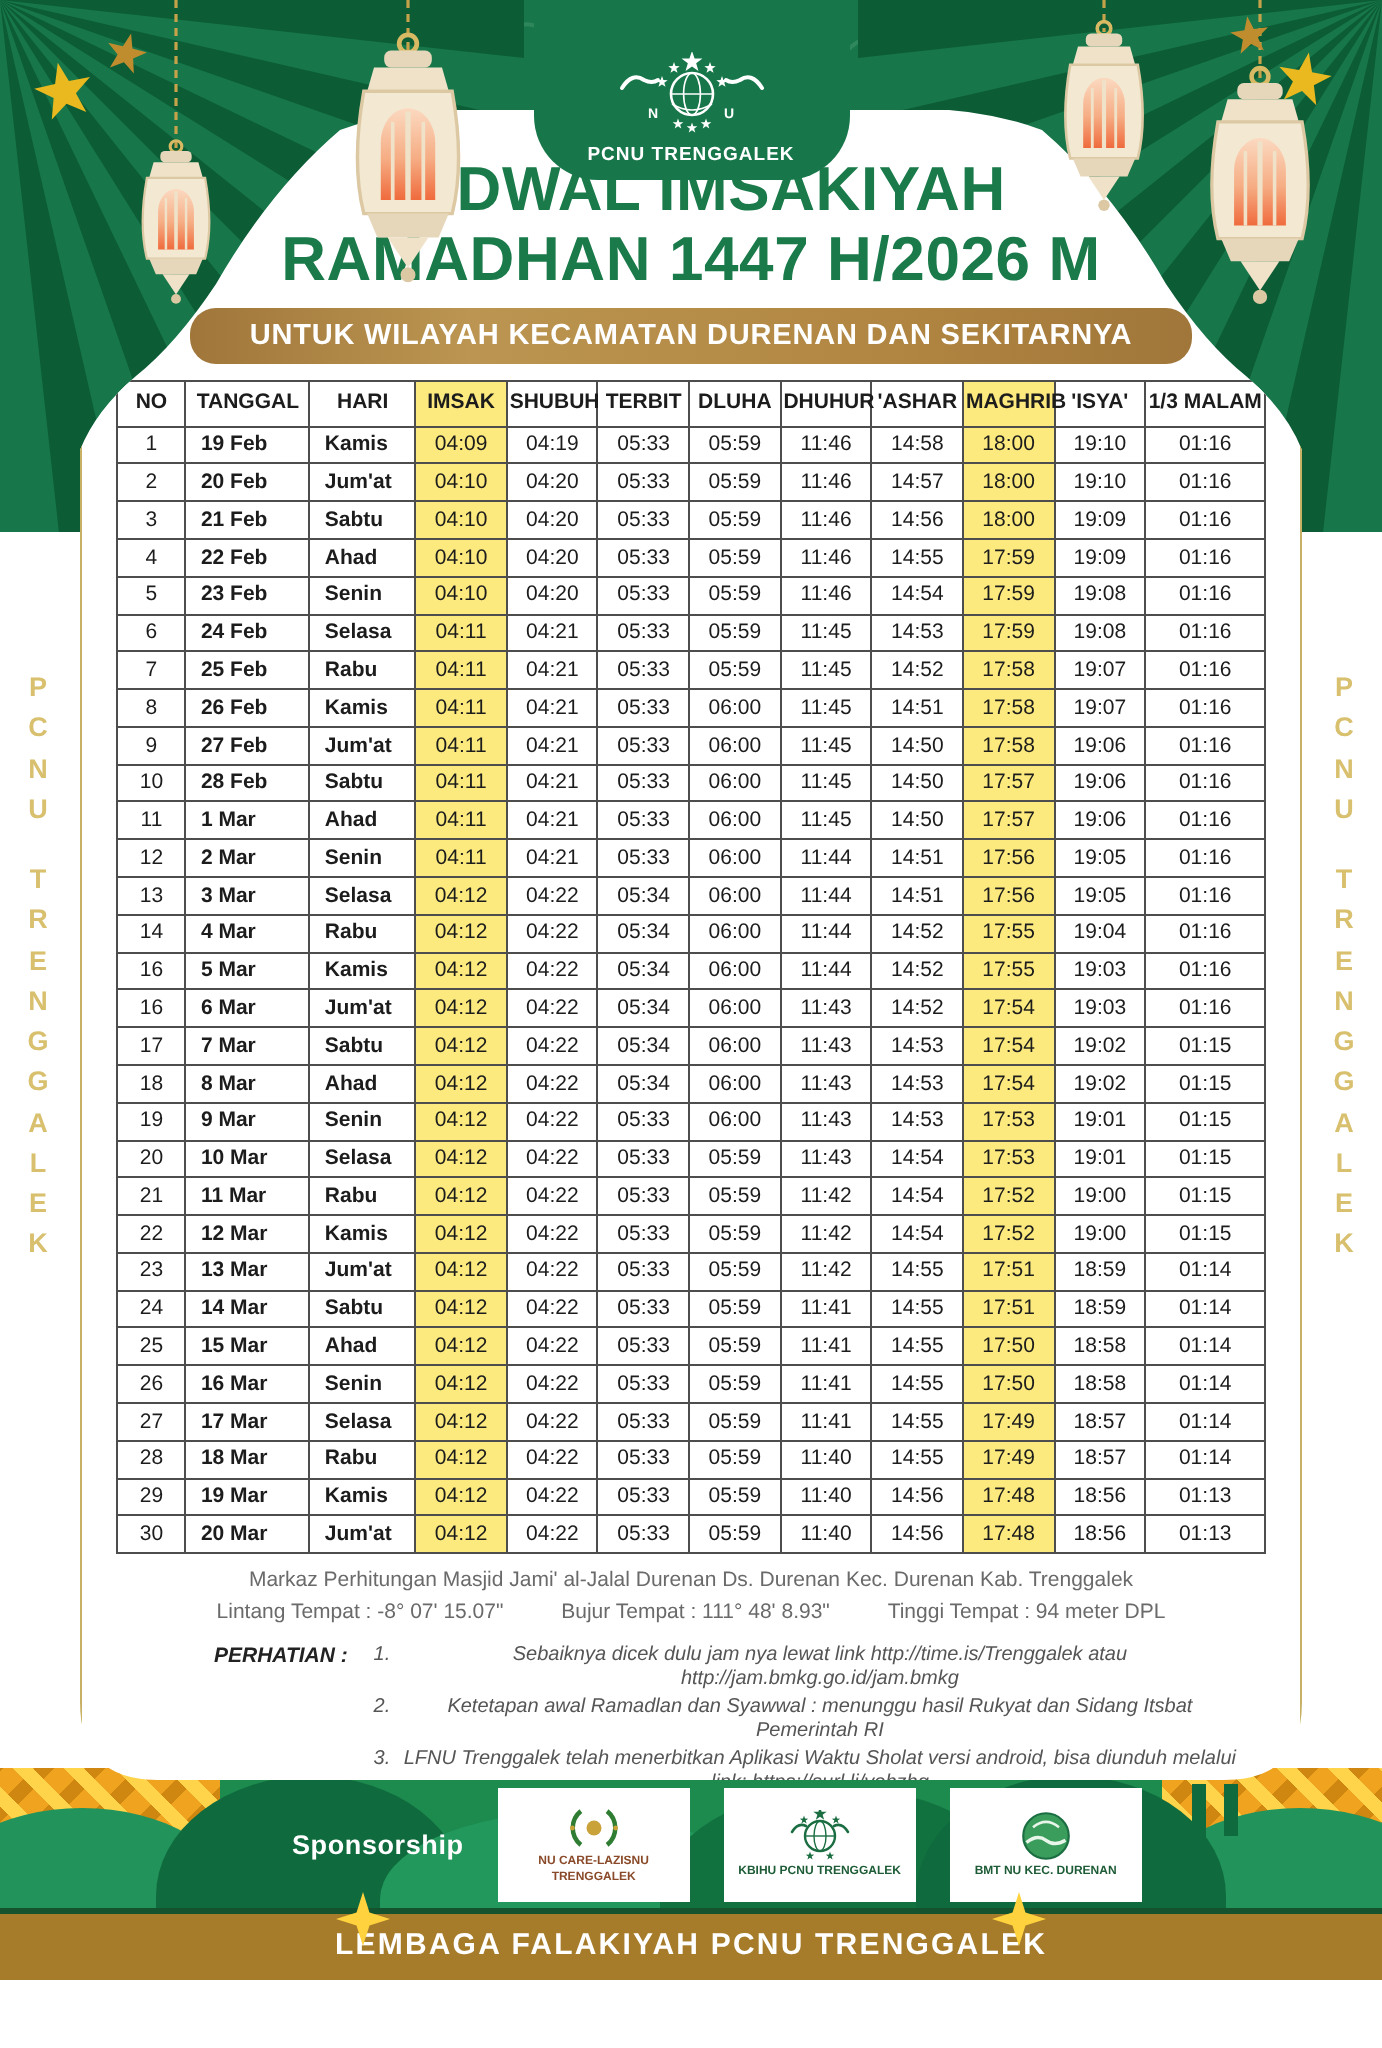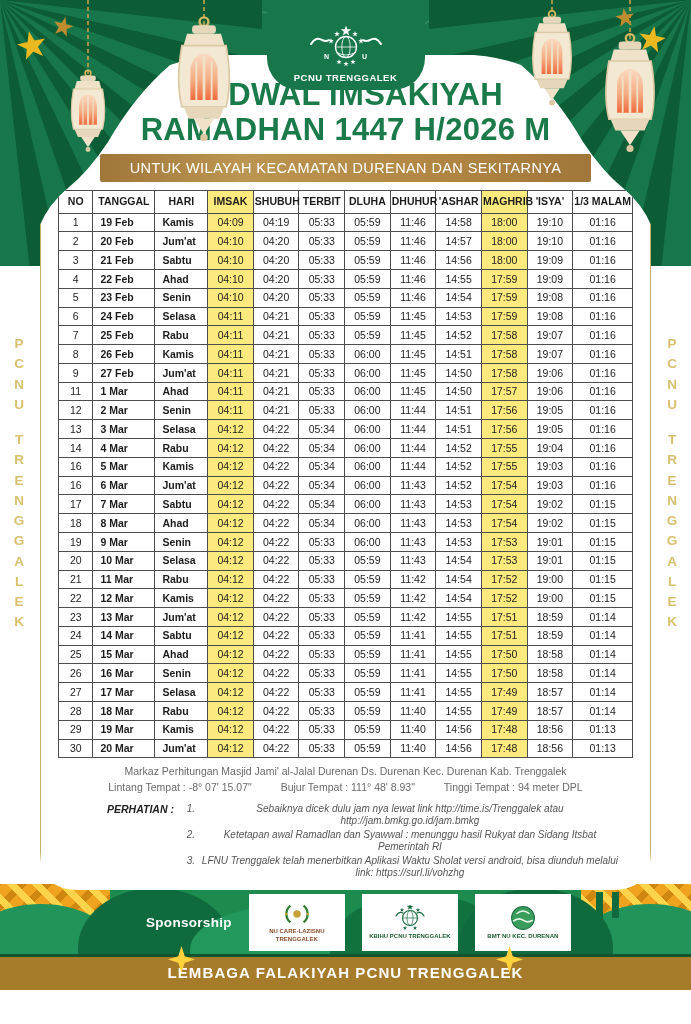--- a/index.html
+++ b/index.html
@@ -18,22 +18,22 @@
     border-left:1.5px solid #c8b065; border-right:1.5px solid #c8b065;
     clip-path: path("M 0 170 Q 8 150 28 133 Q 48 117 68 87 Q 95 40 130 10 Q 165 -3 205 0 L 406 0 Q 446 -3 481 10 Q 516 40 543 87 Q 563 117 583 133 Q 603 150 611 170 L 611 796 Q 611 835 572 835 L 39 835 Q 0 835 0 796 Z");
   }
   .page-title {
     margin-top:22px; font-size:31px; font-weight:bold; line-height:1.13;
     color:#1a7a4a; letter-spacing:.3px;
   }
   .region-banner {
     display:inline-block; margin-top:7px; padding:6px 30px;
     background:linear-gradient(90deg,#a0763a,#bb9551 28%,#b08541 72%,#a0763a);
-    color:#fff; font-weight:normal; font-size:14.5px; letter-spacing:.4px;
-    border-radius:2px;
+    color:#fff; font-weight:bold; font-size:14.5px; letter-spacing:.4px;
+    border-radius:13px;
   }
   
   table.schedule {
     width:575px; margin:8px auto 0; border-collapse:collapse; table-layout:fixed;
     background:#fff;
     border-radius:23px;
   }
   .schedule th, .schedule td {
     border:1px solid #4d4d4d; text-align:center; color:#1c1c1c; background:#fff;
   }
@@ -316,20 +316,34 @@
             <td>9</td>
             <td>27 Feb</td>
             <td>Jum'at</td>
             <td class="hl">04:11</td>
             <td>04:21</td>
             <td>05:33</td>
             <td>06:00</td>
             <td>11:45</td>
             <td>14:50</td>
             <td class="hl">17:58</td>
+            <td>19:06</td>
+            <td>01:16</td>
+          </tr>
+          <tr>
+            <td>10</td>
+            <td>28 Feb</td>
+            <td>Sabtu</td>
+            <td class="hl">04:11</td>
+            <td>04:21</td>
+            <td>05:33</td>
+            <td>06:00</td>
+            <td>11:45</td>
+            <td>14:50</td>
+            <td class="hl">17:57</td>
             <td>19:06</td>
             <td>01:16</td>
           </tr>
           <tr>
             <td>11</td>
             <td>1 Mar</td>
             <td>Ahad</td>
             <td class="hl">04:11</td>
             <td>04:21</td>
             <td>05:33</td>

